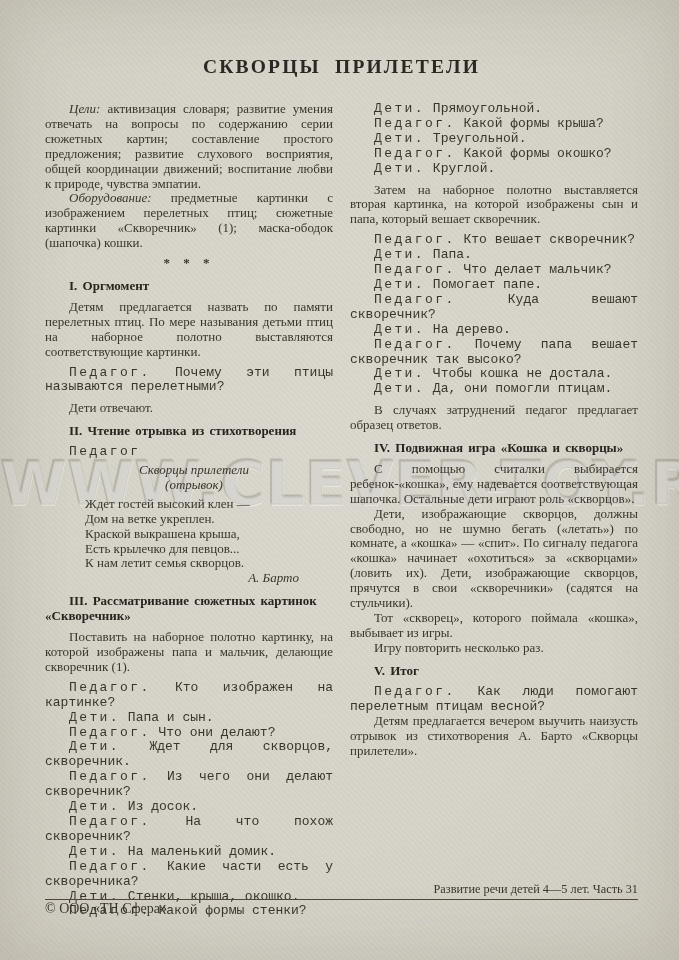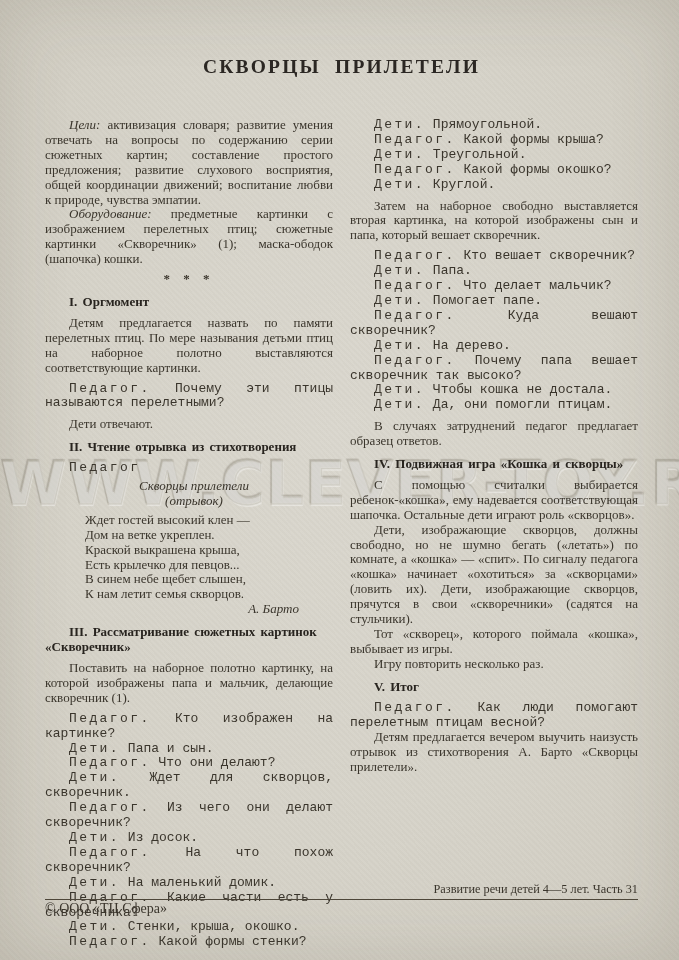--- a/index.html
+++ b/index.html
@@ -14,21 +14,21 @@
       repeating-linear-gradient(47deg, rgba(255,255,255,.018) 0 2px, rgba(70,60,45,.018) 2px 4px),
       radial-gradient(ellipse at 50% 45%, #dad7ce 0%, #d6d3c9 55%, #cfcbc0 100%);
     box-shadow:inset 0 0 70px rgba(88,80,62,.16);
   }
   .content{position:absolute;left:45px;top:56px;width:593px;z-index:2;}
   .page-title{
     text-align:center;font-weight:bold;font-size:19.5px;color:#2b2723;
     letter-spacing:2.2px;word-spacing:7px;margin:0 0 24px 0;
   }
   .columns{display:flex;gap:17px;}
-  .col{width:288px;font-size:13px;line-height:14.9px;color:#3a352c;text-align:justify;margin-top:16px;}
+  .col{width:288px;font-size:13px;line-height:14.9px;color:#3a352c;text-align:justify;}
   p{margin:0;}
   .para{text-indent:24px;}
   .dlg{text-indent:24px;font-family:Liberation Mono, monospace;}
   .sp{letter-spacing:2.4px;}
   .lbl{font-style:italic;}
   .mt{margin-top:6px;}
   .h3{font-weight:bold;color:#28241f;text-indent:24px;text-align:left;margin-top:8px;margin-bottom:6px;word-spacing:2px;}
   .stars{text-align:center;text-indent:0;letter-spacing:5px;font-weight:bold;color:#3a352c;margin:5px 0 2px 0;}
   .poem{margin:3px 0 4px 40px;width:218px;text-align:left;}
   .poem-title{text-align:center;font-style:italic;text-indent:0;}
@@ -84,21 +84,20 @@
         <p class="dlg"><span class="sp">Педагог</span></p>
 
         <div class="poem">
           <p class="poem-title">Скворцы прилетели</p>
           <p class="poem-title">(отрывок)</p>
           <div style="height:4px"></div>
           <p class="poem-line">Ждет гостей высокий клен —</p>
           <p class="poem-line">Дом на ветке укреплен.</p>
           <p class="poem-line">Краской выкрашена крыша,</p>
           <p class="poem-line">Есть крылечко для певцов...</p>
-          <p class="poem-line">В синем небе щебет слышен,</p>
           <p class="poem-line">К нам летит семья скворцов.</p>
           <p class="poem-author">А. Барто</p>
         </div>
 
         <p class="h3">III. Рассматривание сюжетных картинок «Скворечник»</p>
 
         <p class="para">Поставить на наборное полотно картинку, на которой изображены папа и мальчик, делающие скворечник (1).</p>
 
         <div class="mt">
           <p class="dlg"><span class="sp">Педагог.</span> <span>Кто изображен на картинке?</span></p>
@@ -119,21 +118,21 @@
       <div class="col">
 
         <div>
           <p class="dlg"><span class="sp">Дети.</span> <span>Прямоугольной.</span></p>
           <p class="dlg"><span class="sp">Педагог.</span> <span>Какой формы крыша?</span></p>
           <p class="dlg"><span class="sp">Дети.</span> <span>Треугольной.</span></p>
           <p class="dlg"><span class="sp">Педагог.</span> <span>Какой формы окошко?</span></p>
           <p class="dlg"><span class="sp">Дети.</span> <span>Круглой.</span></p>
         </div>
 
-        <p class="para mt">Затем на наборное свободно выставляется вторая картинка, на которой изображены сын и папа, который вешает скворечник.</p>
+        <p class="para mt">Затем на наборное полотно выставляется вторая картинка, на которой изображены сын и папа, который вешает скворечник.</p>
 
         <div class="mt">
           <p class="dlg"><span class="sp">Педагог.</span> <span>Кто вешает скворечник?</span></p>
           <p class="dlg"><span class="sp">Дети.</span> <span>Папа.</span></p>
           <p class="dlg"><span class="sp">Педагог.</span> <span>Что делает мальчик?</span></p>
           <p class="dlg"><span class="sp">Дети.</span> <span>Помогает папе.</span></p>
           <p class="dlg"><span class="sp">Педагог.</span> <span>Куда вешают скворечник?</span></p>
           <p class="dlg"><span class="sp">Дети.</span> <span>На дерево.</span></p>
           <p class="dlg"><span class="sp">Педагог.</span> <span>Почему папа вешает скворечник так высоко?</span></p>
           <p class="dlg"><span class="sp">Дети.</span> <span>Чтобы кошка не достала.</span></p>

